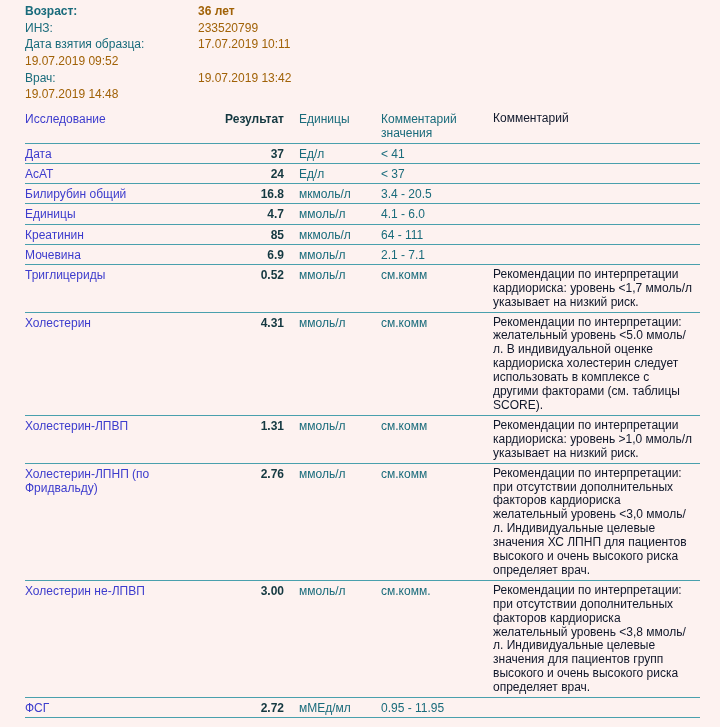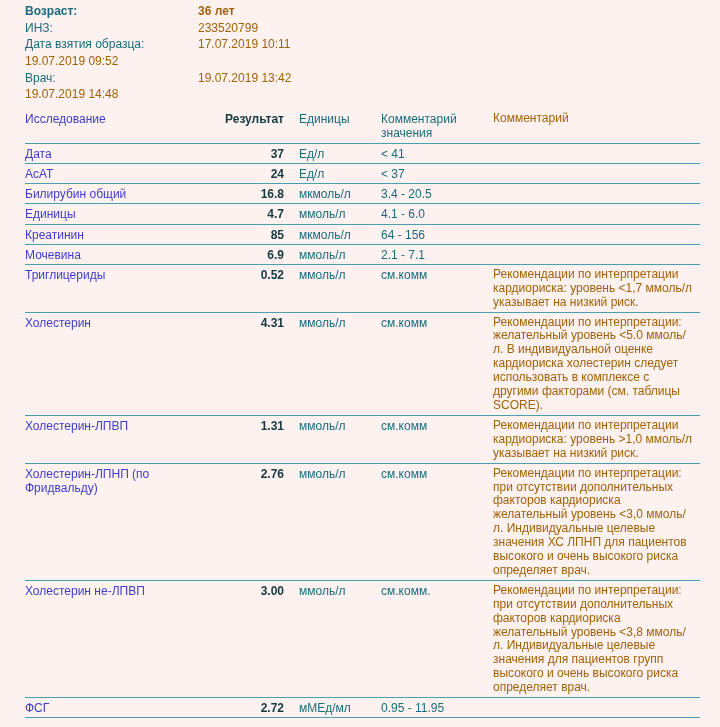--- a/index.html
+++ b/index.html
@@ -35,21 +35,21 @@
   .c-name   { width: 162px; flex: 0 0 162px; padding-right: 8px; box-sizing: border-box; }
   .c-result { width: 105px; flex: 0 0 105px; padding-right: 8px; box-sizing: border-box; text-align: right; }
   .c-units  { width: 82px;  flex: 0 0 82px;  padding-right: 6px; box-sizing: border-box; margin-left: 7px; }
   .c-ref    { width: 112px; flex: 0 0 112px; padding-right: 6px; box-sizing: border-box; }
   .c-comm   { flex: 1 1 auto; padding-right: 4px; }
   .thead > div { color: #196b7b; }
   .trow .c-name   { color: #3d3ccd; }
   .trow .c-result { color: #143840; font-weight: bold; }
   .trow .c-units  { color: #196b7b; }
   .trow .c-ref    { color: #196b7b; }
-  .trow .c-comm   { color: #a16207; line-height: 1.16; }
+  .trow .c-comm   { color: #0f172a; line-height: 1.16; }
 </style>
 </head>
 <body>
 
 <div class="page">
 
   <div class="hdr-block">
   <div class="hdr-row hdr-bold">
     <span class="hdr-label">Возраст:</span>
     <span class="hdr-value">36 лет</span>
@@ -117,21 +117,21 @@
     <div class="c-result">4.7</div>
     <div class="c-units">ммоль/л</div>
     <div class="c-ref">4.1 - 6.0</div>
     <div class="c-comm"></div>
   </div>
 
   <div class="trow">
     <div class="c-name">Креатинин</div>
     <div class="c-result">85</div>
     <div class="c-units">мкмоль/л</div>
-    <div class="c-ref">64 - 156</div>
+    <div class="c-ref">64 - 111</div>
     <div class="c-comm"></div>
   </div>
 
   <div class="trow">
     <div class="c-name">Мочевина</div>
     <div class="c-result">6.9</div>
     <div class="c-units">ммоль/л</div>
     <div class="c-ref">2.1 - 7.1</div>
     <div class="c-comm"></div>
   </div>

